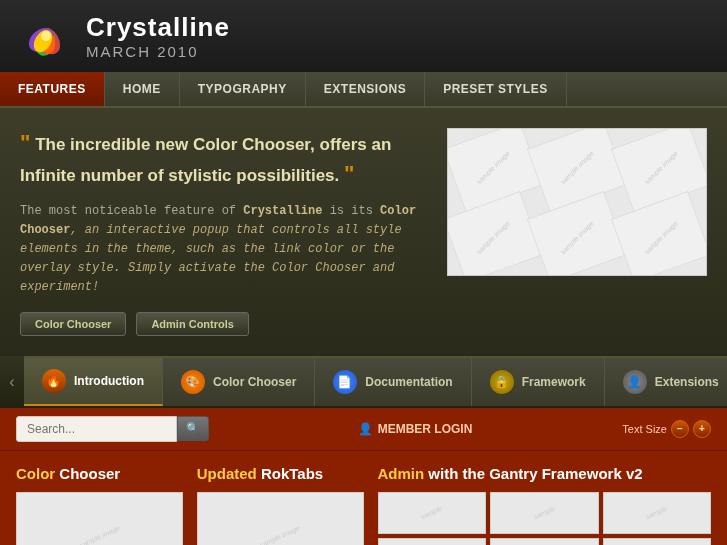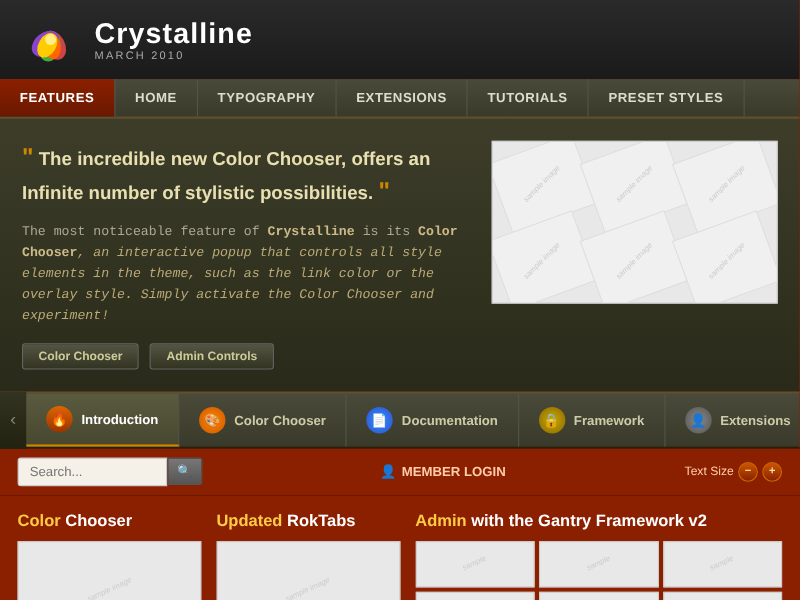--- a/index.html
+++ b/index.html
@@ -19,21 +19,21 @@
       height: 52px;
     }
     .logo-text h1 {
       color: #ffffff;
       font-size: 26px;
       font-weight: bold;
       letter-spacing: 1px;
     }
     .logo-text p {
       color: #aaaaaa;
-      font-size: 10px;
+      font-size: 15px;
       letter-spacing: 2px;
     }
 
     
     .nav {
       background: linear-gradient(to bottom, #4a4a3a, #3a3a2a);
       display: flex;
       border-bottom: 2px solid #555533;
     }
     .nav-item {
@@ -186,21 +186,21 @@
       border-bottom: 1px solid #6a1800;
     }
     .search-left { display: flex; align-items: center; gap: 0; }
     .search-input {
       background: #f5f0e8;
       border: 1px solid #ccc;
       border-radius: 3px 0 0 3px;
       padding: 5px 10px;
       font-size: 12px;
       color: #888;
-      width: 136px;
+      width: 161px;
       outline: none;
     }
     .search-btn {
       background: linear-gradient(to bottom, #777, #555);
       border: 1px solid #555;
       border-radius: 0 3px 3px 0;
       padding: 5px 8px;
       cursor: pointer;
       color: #ddd;
       font-size: 11px;
@@ -317,21 +317,20 @@
     <h1>Crystalline</h1>
     <p>MARCH 2010</p>
   </div>
 </div>
 
 <nav class="nav">
   <a class="nav-item">FEATURES</a>
   <a class="nav-item">HOME</a>
   <a class="nav-item">TYPOGRAPHY</a>
   <a class="nav-item">EXTENSIONS</a>
-  <a class="nav-item">TUTORIALS</a>
   <a class="nav-item">PRESET STYLES</a>
 </nav>
 
 <div class="hero">
   <div class="hero-left">
     <div class="hero-quote">
       <span class="quote-mark">"</span>
       <span>The incredible new Color Chooser, offers an Infinite number of stylistic possibilities.</span>
       <span class="quote-mark">"</span>
     </div>

